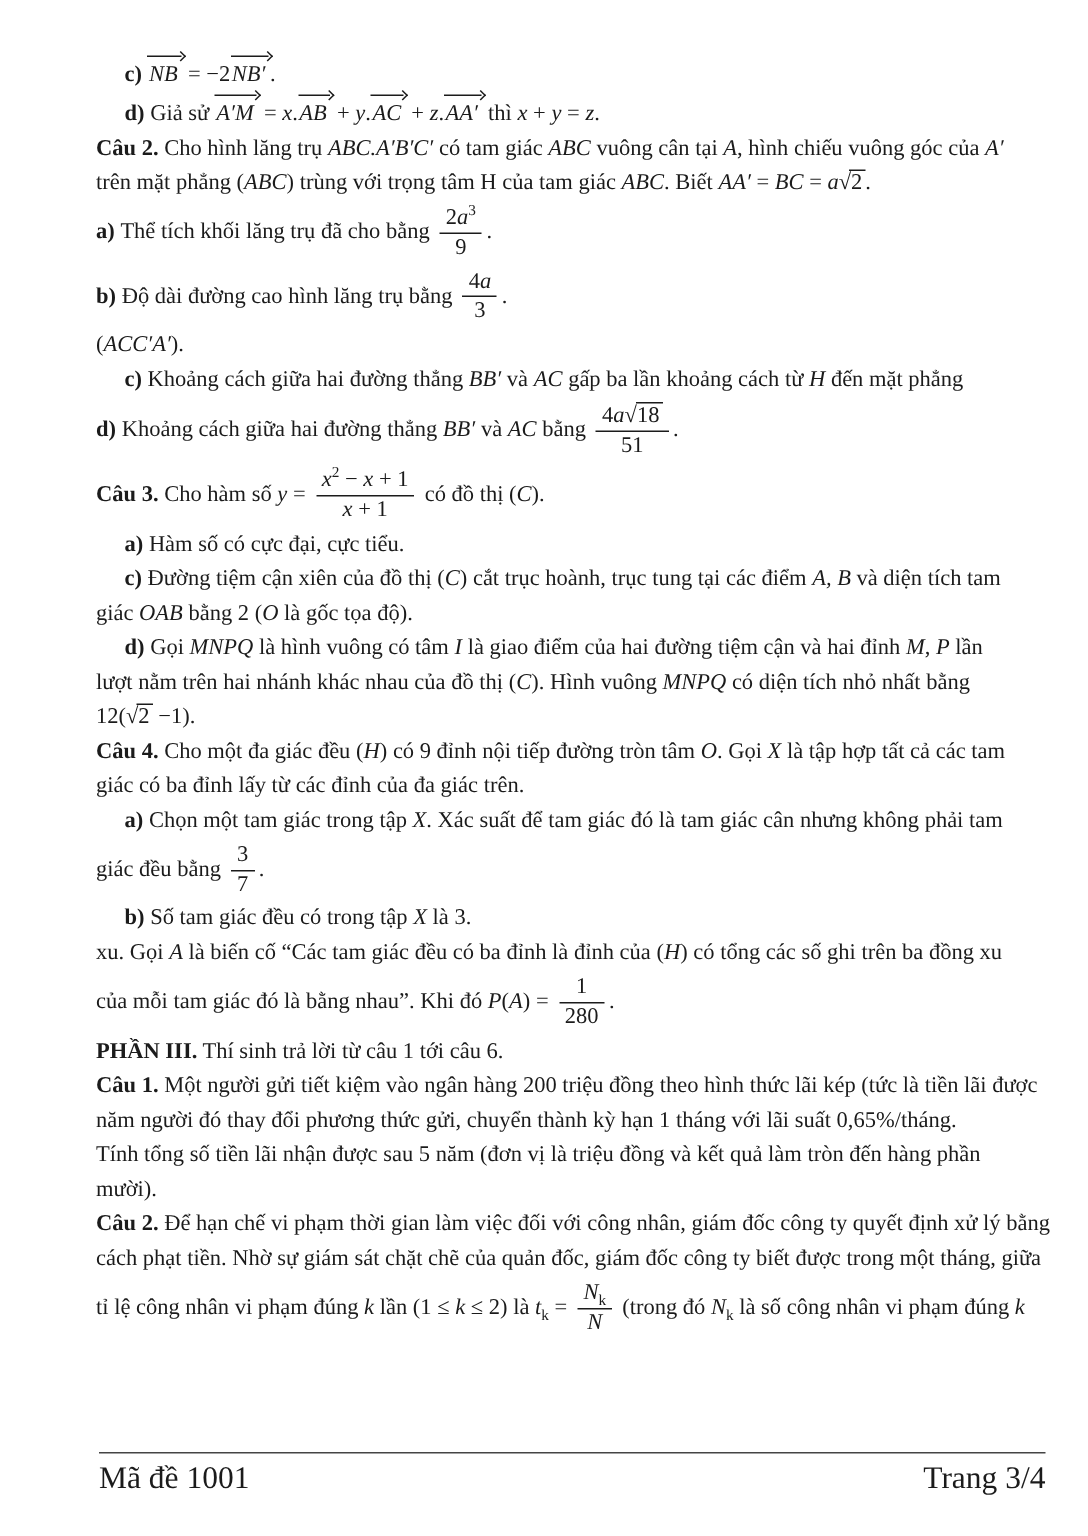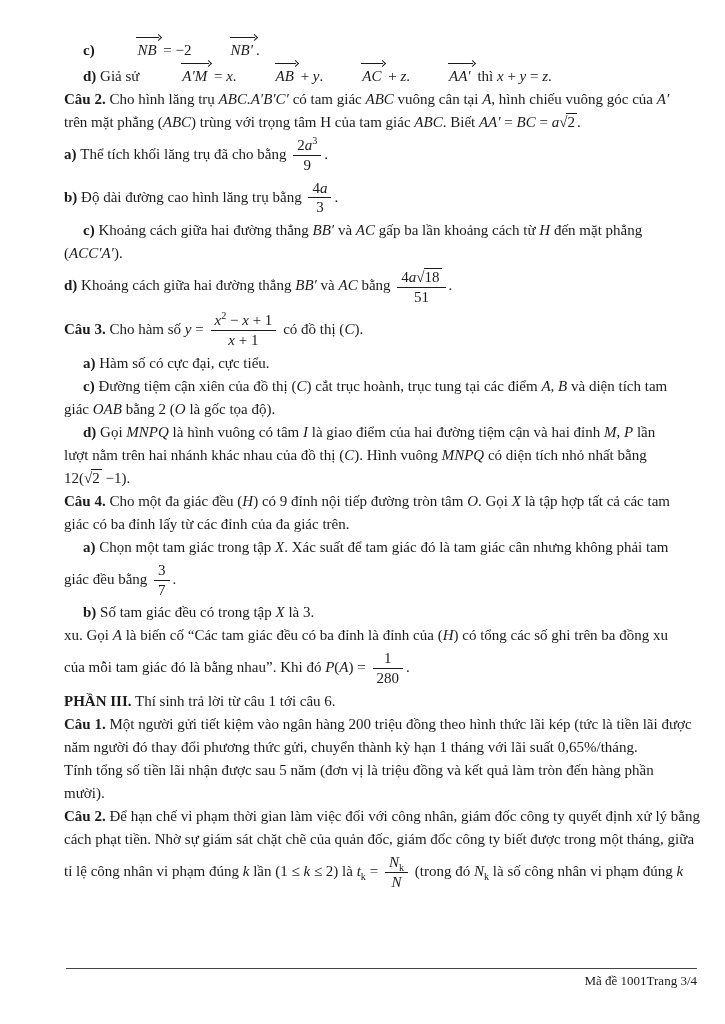--- a/index.html
+++ b/index.html
@@ -21,44 +21,44 @@
   sup,sub{font-size:0.68em;line-height:0;}
   
   .frac{display:inline-block;vertical-align:middle;text-align:center;margin:1px 3px;line-height:1.12;}
   .frac .num{display:block;padding:0 4px 1px;border-bottom:1px solid #1b1b1b;}
   .frac .den{display:block;padding:1px 4px 0;}
   
   .sqrt{white-space:nowrap;}
   .sqrt .rad{font-style:normal;}
   .sqrt .arg{display:inline-block;border-top:1px solid #1b1b1b;padding:0 2px 0 1px;margin-left:-1px;line-height:1.15;}
   
-  .vec{position:relative;display:inline-block;font-style:italic;margin-top:2px;padding:1px 3px 0 1px;margin-left:38px;}
+  .vec{position:relative;display:inline-block;font-style:italic;margin-top:2px;padding:1px 3px 0 1px;}
   .vec::before{content:"";position:absolute;left:0;right:1px;top:-1px;border-top:1px solid #1b1b1b;}
   .vec::after{content:"";position:absolute;right:-1px;top:-3.5px;width:4px;height:4px;border-top:1px solid #1b1b1b;border-right:1px solid #1b1b1b;transform:rotate(45deg);}
   
   .footer{
     position:absolute;left:66px;right:28px;top:968px;
     border-top:1px solid #444;
-    display:flex;justify-content:flex-end;
-    padding-top:4px;font-size:13px;
+    display:flex;justify-content:space-between;
+    padding-top:4px;font-size:21px;
   }
 </style>
 </head>
 <body>
 
 <div class="page">
   <div class="content" id="content">
       <div class="line indent"><span class="b">c) </span><span class="vec">NB</span> = −2<span class="vec">NB′</span>.</div>
       <div class="line indent"><span class="b">d) </span>Giả sử <span class="vec">A′M</span> = <span class="it">x</span>.<span class="vec">AB</span> + <span class="it">y</span>.<span class="vec">AC</span> + <span class="it">z</span>.<span class="vec">AA′</span> thì <span class="it">x</span> + <span class="it">y</span> = <span class="it">z</span>.</div>
       <div class="line"><span class="b">Câu 2.</span> Cho hình lăng trụ <span class="it">ABC.A′B′C′</span> có tam giác <span class="it">ABC</span> vuông cân tại <span class="it">A</span>, hình chiếu vuông góc của <span class="it">A′</span></div>
       <div class="line">trên mặt phẳng (<span class="it">ABC</span>) trùng với trọng tâm H của tam giác <span class="it">ABC</span>. Biết <span class="it">AA′</span> = <span class="it">BC</span> = <span class="it">a</span><span class="sqrt"><span class="rad">√</span><span class="arg">2</span></span>.</div>
       <div class="line indent f"><span class="b">a) </span>Thể tích khối lăng trụ đã cho bằng <span class="frac"><span class="num">2<span class="it">a</span><sup>3</sup></span><span class="den">9</span></span>.</div>
       <div class="line indent f"><span class="b">b) </span>Độ dài đường cao hình lăng trụ bằng <span class="frac"><span class="num">4<span class="it">a</span></span><span class="den">3</span></span>.</div>
+      <div class="line">(<span class="it">ACC′A′</span>).</div>
       <div class="line indent"><span class="b">c) </span>Khoảng cách giữa hai đường thẳng <span class="it">BB′</span> và <span class="it">AC</span> gấp ba lần khoảng cách từ <span class="it">H</span> đến mặt phẳng</div>
-      <div class="line">(<span class="it">ACC′A′</span>).</div>
       <div class="line indent f"><span class="b">d) </span>Khoảng cách giữa hai đường thẳng <span class="it">BB′</span> và <span class="it">AC</span> bằng <span class="frac"><span class="num">4<span class="it">a</span><span class="sqrt"><span class="rad">√</span><span class="arg">18</span></span></span><span class="den">51</span></span>.</div>
       <div class="line f"><span class="b">Câu 3.</span> Cho hàm số <span class="it">y</span> = <span class="frac"><span class="num"><span class="it">x</span><sup>2</sup> − <span class="it">x</span> + 1</span><span class="den"><span class="it">x</span> + 1</span></span> có đồ thị (<span class="it">C</span>).</div>
       <div class="line indent"><span class="b">a) </span>Hàm số có cực đại, cực tiểu.</div>
       <div class="line indent"><span class="b">c) </span>Đường tiệm cận xiên của đồ thị (<span class="it">C</span>) cắt trục hoành, trục tung tại các điểm <span class="it">A, B</span> và diện tích tam</div>
       <div class="line">giác <span class="it">OAB</span> bằng 2 (<span class="it">O</span> là gốc tọa độ).</div>
       <div class="line indent"><span class="b">d) </span>Gọi <span class="it">MNPQ</span> là hình vuông có tâm <span class="it">I</span> là giao điểm của hai đường tiệm cận và hai đỉnh <span class="it">M</span>, <span class="it">P</span> lần</div>
       <div class="line">lượt nằm trên hai nhánh khác nhau của đồ thị (<span class="it">C</span>). Hình vuông <span class="it">MNPQ</span> có diện tích nhỏ nhất bằng</div>
       <div class="line">12(<span class="sqrt"><span class="rad">√</span><span class="arg">2</span></span> −1).</div>
       <div class="line"><span class="b">Câu 4.</span> Cho một đa giác đều (<span class="it">H</span>) có 9 đỉnh nội tiếp đường tròn tâm <span class="it">O</span>. Gọi <span class="it">X</span> là tập hợp tất cả các tam</div>
       <div class="line">giác có ba đỉnh lấy từ các đỉnh của đa giác trên.</div>

